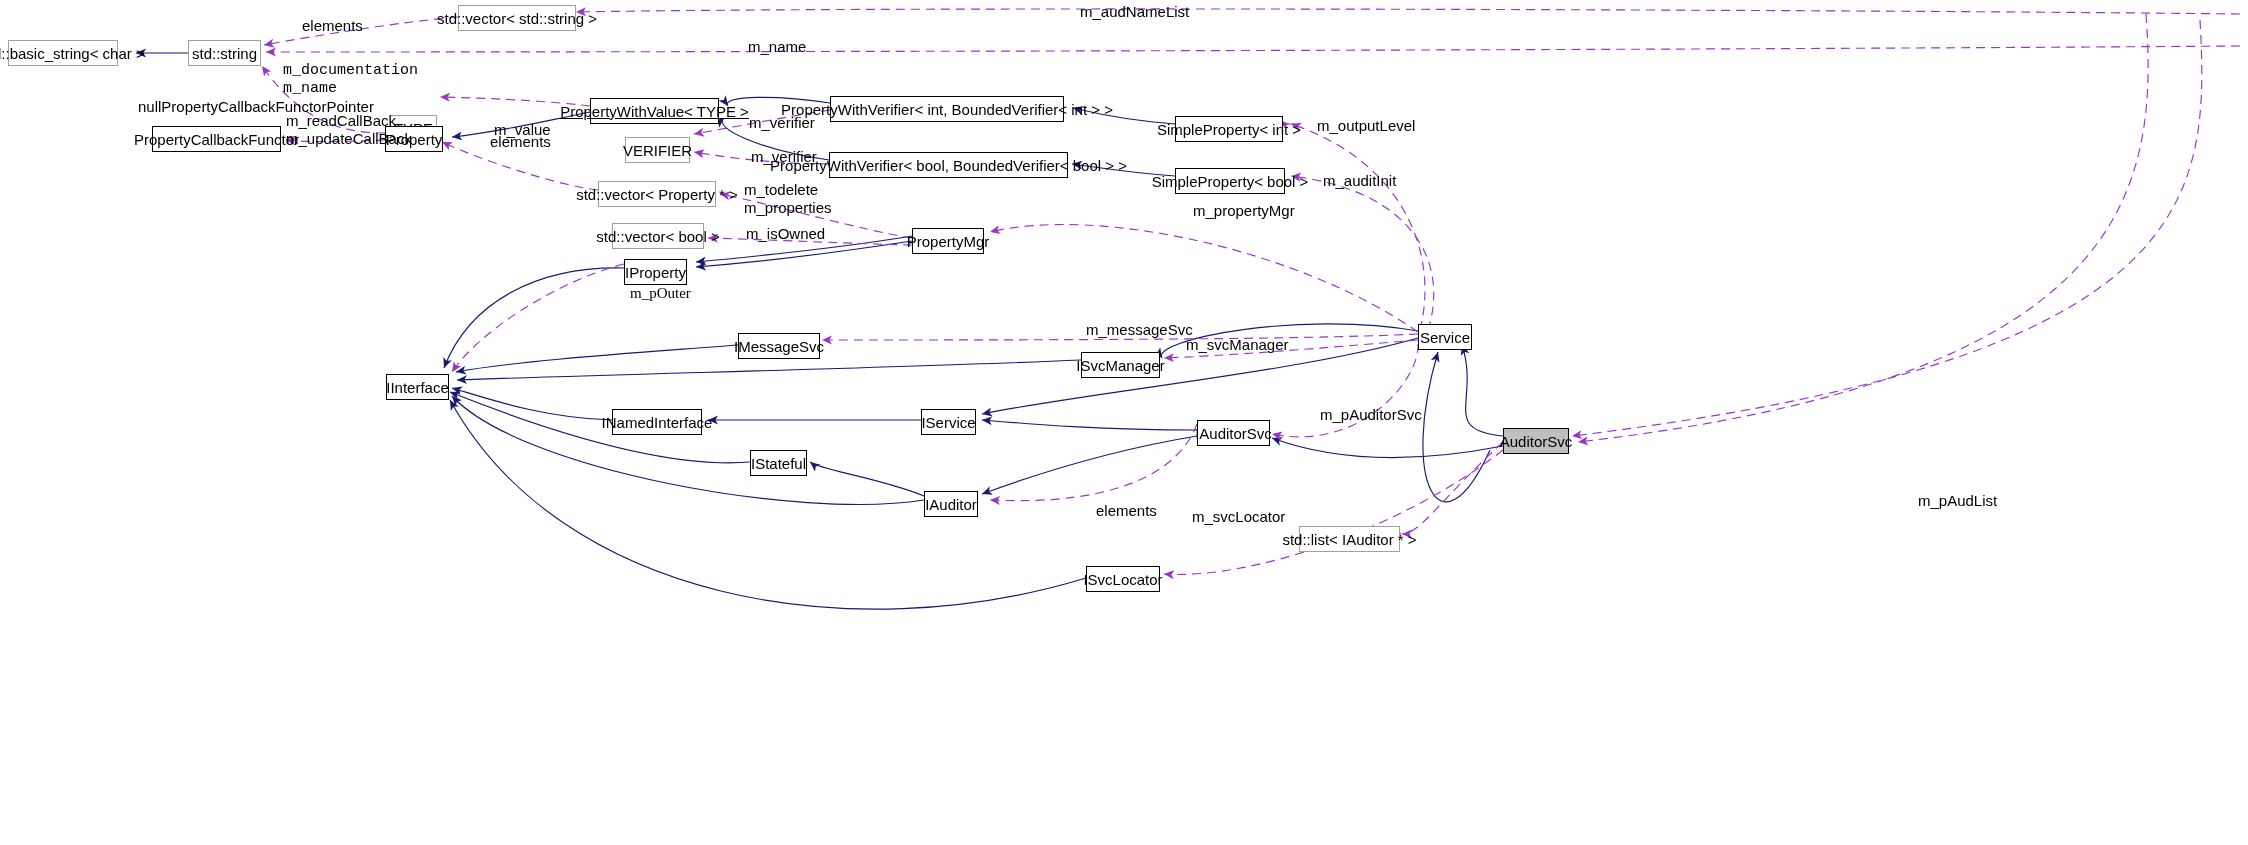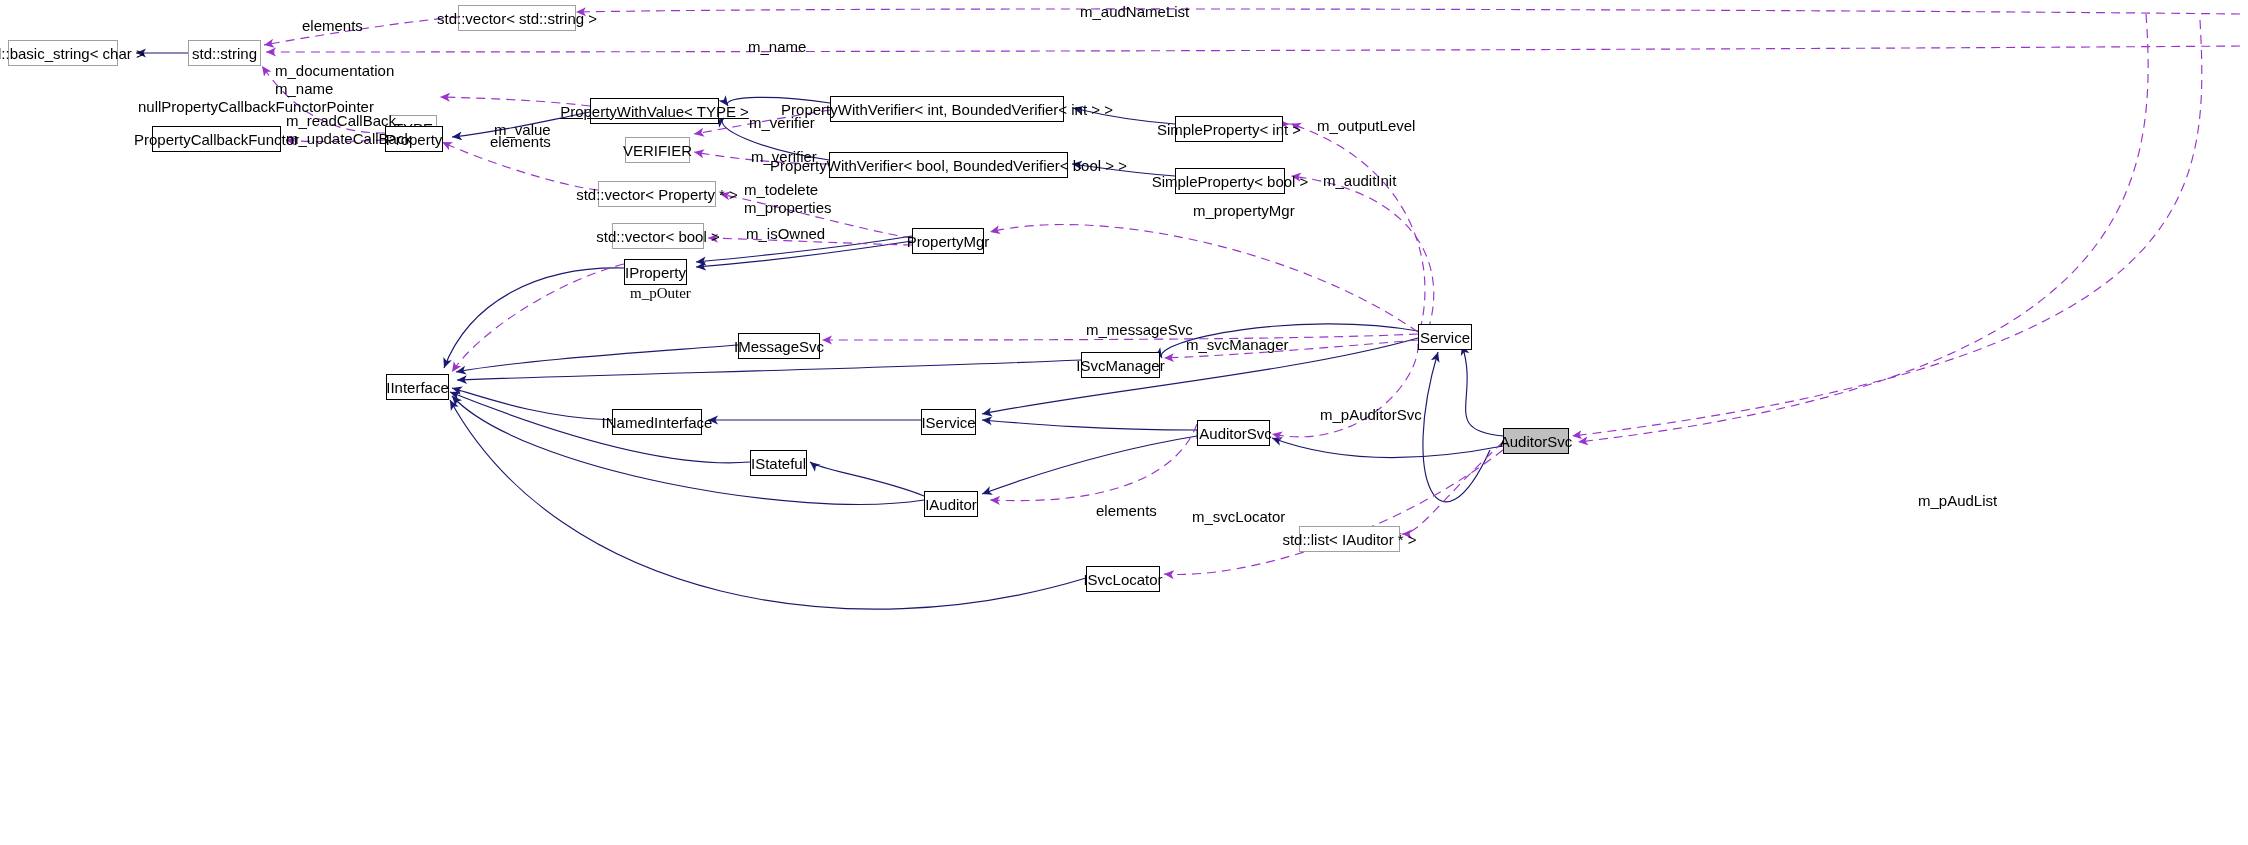--- a/index.html
+++ b/index.html
@@ -130,21 +130,21 @@
       <div class="node" style="left: 924px; top: 491px; width: 54px;">IAuditor</div>
       <div class="node" style="left: 1086px; top: 566px; width: 74px;">ISvcLocator</div>
       <div class="node lib" style="left: 1299px; top: 526px; width: 101px;">std::list&lt; IAuditor * &gt;</div>
       <div class="node" style="left: 1418px; top: 324px; width: 54px;">Service</div>
       <div class="node hl" style="left: 1503px; top: 428px; width: 66px;">AuditorSvc</div>
     </div>
   <div id="labels">
       <div class="edge-label" style="left: 302px; top: 17px;">elements</div>
       <div class="edge-label" style="left: 1080px; top: 3px;">m_audNameList</div>
       <div class="edge-label" style="left: 748px; top: 38px;">m_name</div>
-      <div class="edge-label two" style="left: 275px; top: 62px;">
+      <div class="edge-label two" style="left: 283px; top: 62px; font-family: Liberation Mono, monospace;">
         <div>m_documentation</div>
         <div>m_name</div>
       </div>
       <div class="edge-label" style="left: 138px; top: 98px;">nullPropertyCallbackFunctorPointer</div>
       <div class="edge-label" style="left: 494px; top: 91px; margin-top: 30px;">m_value</div>
       <div class="edge-label two" style="left: 286px; top: 112px;">
         <div>m_readCallBack</div>
         <div>m_updateCallBack</div>
       </div>
       <div class="edge-label" style="left: 490px; top: 133px;">elements</div>

